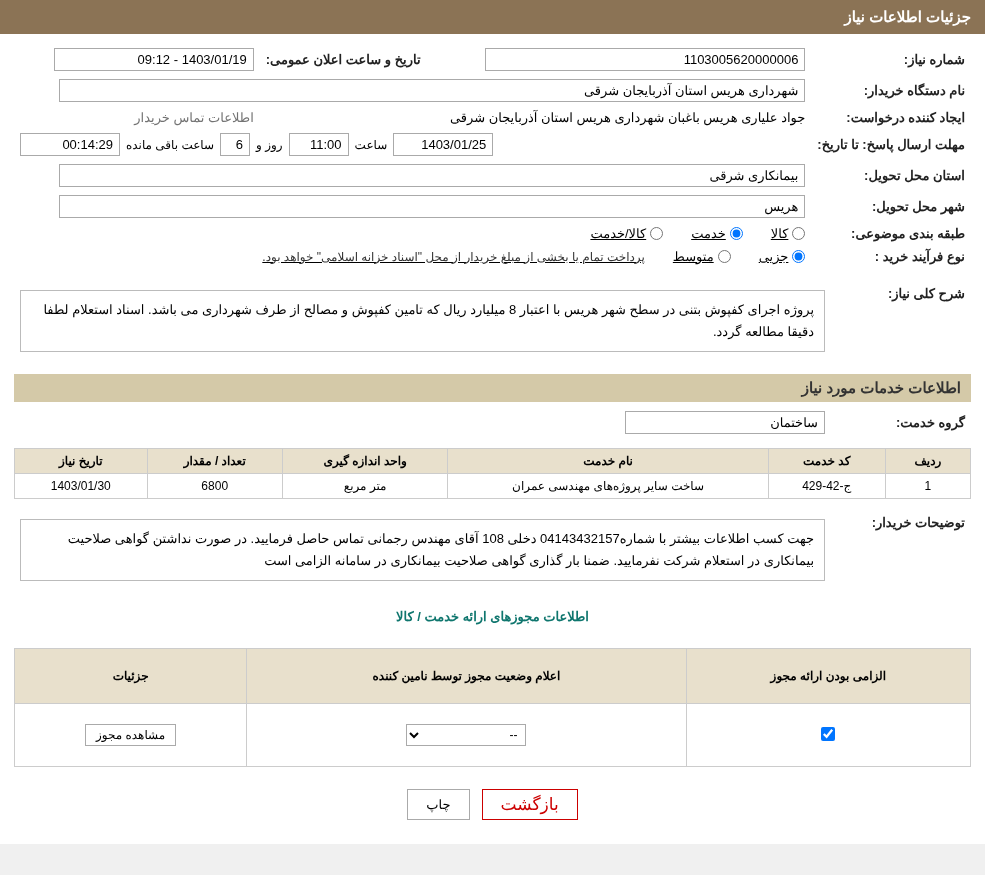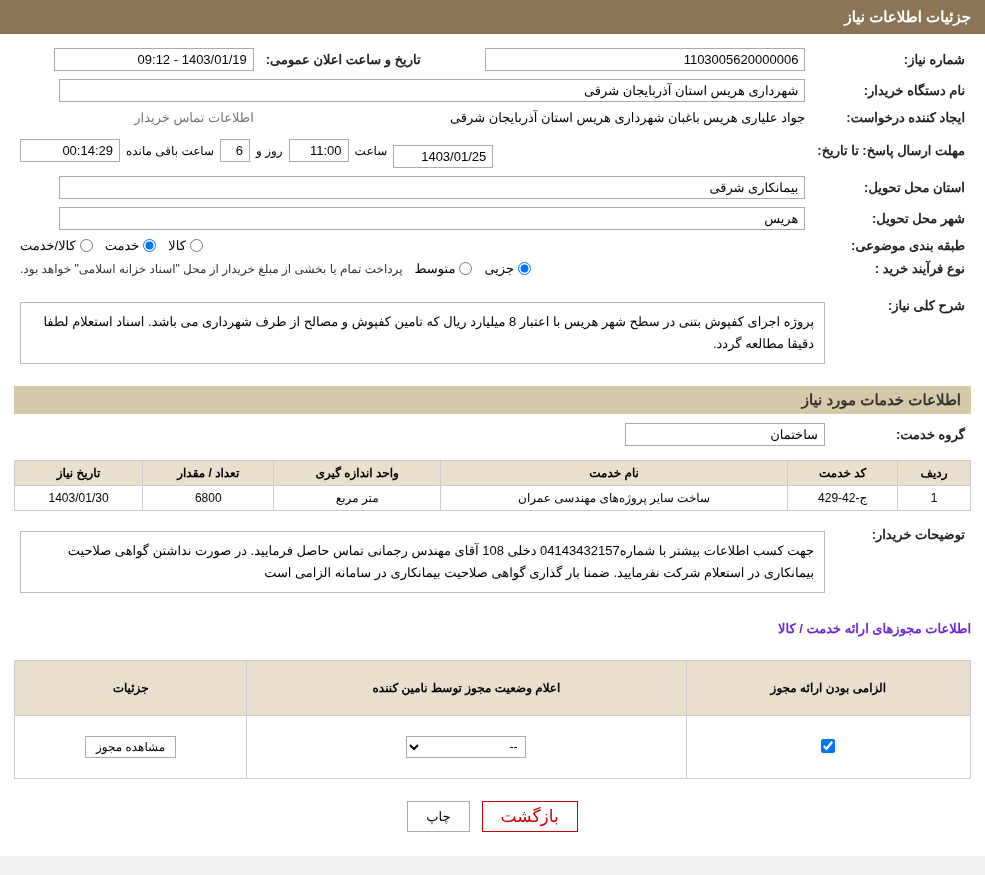--- a/index.html
+++ b/index.html
@@ -71,22 +71,24 @@
       border: 1px solid #bbb;
       padding: 8px 10px;
       margin: 8px 0;
       text-align: right;
       line-height: 1.7;
       background: #fff;
     }
     .radio-row {
       display: flex;
       align-items: center;
-      gap: 12px;
+      gap: 28px;
       flex-direction: row-reverse;
+      justify-content: flex-end;
+      text-decoration: underline;
     }
     .radio-item {
       display: flex;
       align-items: center;
       gap: 4px;
       flex-direction: row-reverse;
     }
     .time-row {
       display: flex;
       align-items: center;
@@ -97,21 +99,21 @@
       font-size: 12px;
     }
     .data-table {
       width: 100%;
       border-collapse: collapse;
       margin: 8px 0;
       font-size: 12px;
     }
     .data-table th, .data-table td {
       border: 1px solid #ccc;
-      padding: 5px 8px;
+      padding: 5px 16px;
       text-align: center;
     }
     .data-table th {
       background: #e8e0cc;
       font-weight: bold;
     }
     .data-table td {
       background: #fff;
     }
     .permit-table {
@@ -168,23 +170,23 @@
       height: 14px;
     }
     .select-box {
       border: 1px solid #aaa;
       padding: 2px 4px;
       font-size: 12px;
       background: #fff;
       min-width: 120px;
     }
     .permit-section-title {
-      text-align: right;
-      font-weight: bold;
-      color: #6d28d9;
+      text-align: center;
+      font-weight: bold;
+      color: #0f766e;
       padding: 6px 0;
     }
   </style>
 </head>
 <body>
 
 <div class="page-wrapper">
 
   <div class="header-bar">
     <span>جزئیات اطلاعات نیاز</span>
@@ -222,21 +224,21 @@
       <tr>
         <td class="label-cell">مهلت ارسال پاسخ: تا تاریخ:</td>
         <td colspan="3" class="value-cell">
           <div class="time-row">
             <span class="input-box" style="min-width:100px;">00:14:29</span>
             <span class="time-label">ساعت باقی مانده</span>
             <span class="input-box" style="min-width:30px;">6</span>
             <span class="time-label">روز و</span>
             <span class="input-box" style="min-width:60px;">11:00</span>
             <span class="time-label">ساعت</span>
-            <span class="input-box" style="min-width:100px;margin-top:12px;">1403/01/25</span>
+            <span class="input-box" style="min-width:100px;">1403/01/25</span>
           </div>
         </td>
       </tr>
       <tr>
         <td class="label-cell">استان محل تحویل:</td>
         <td colspan="3" class="value-cell">
           <span class="input-box" style="width:95%;">بیمانکاری شرقی</span>
         </td>
       </tr>
       <tr>

